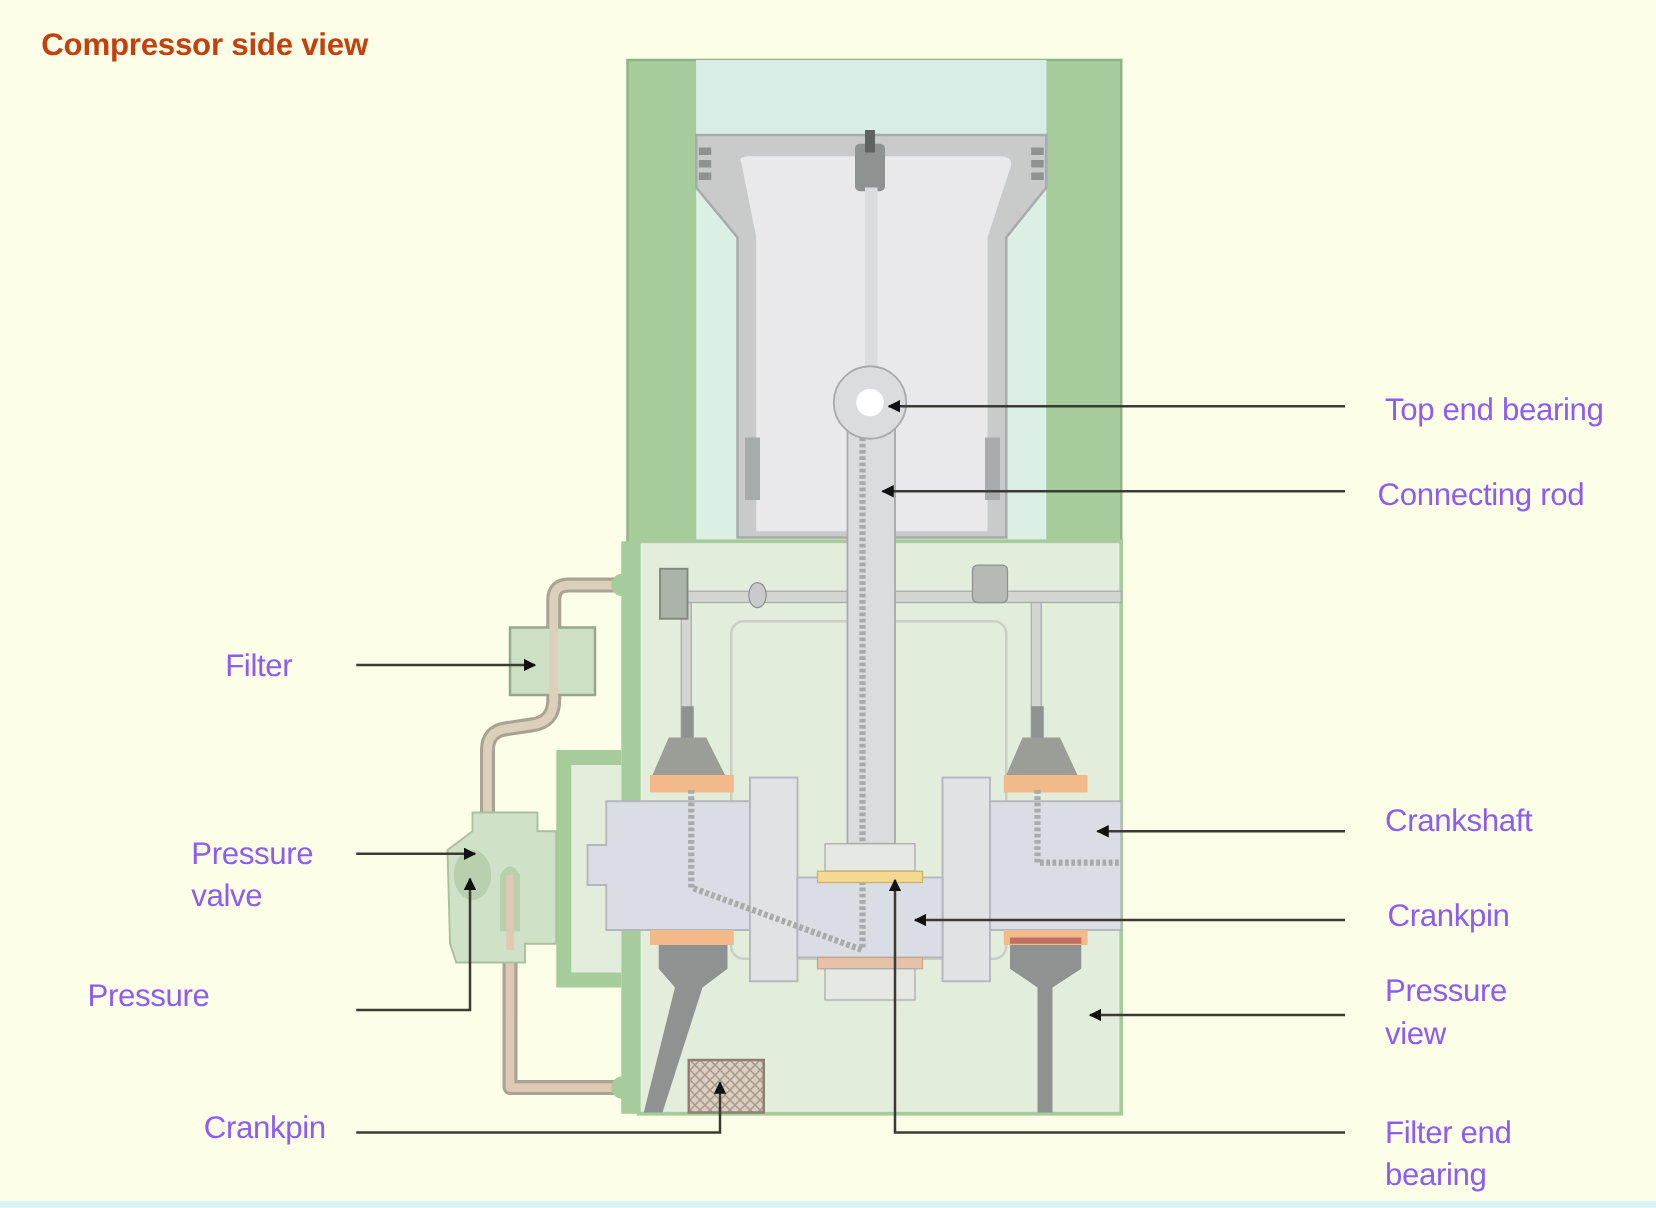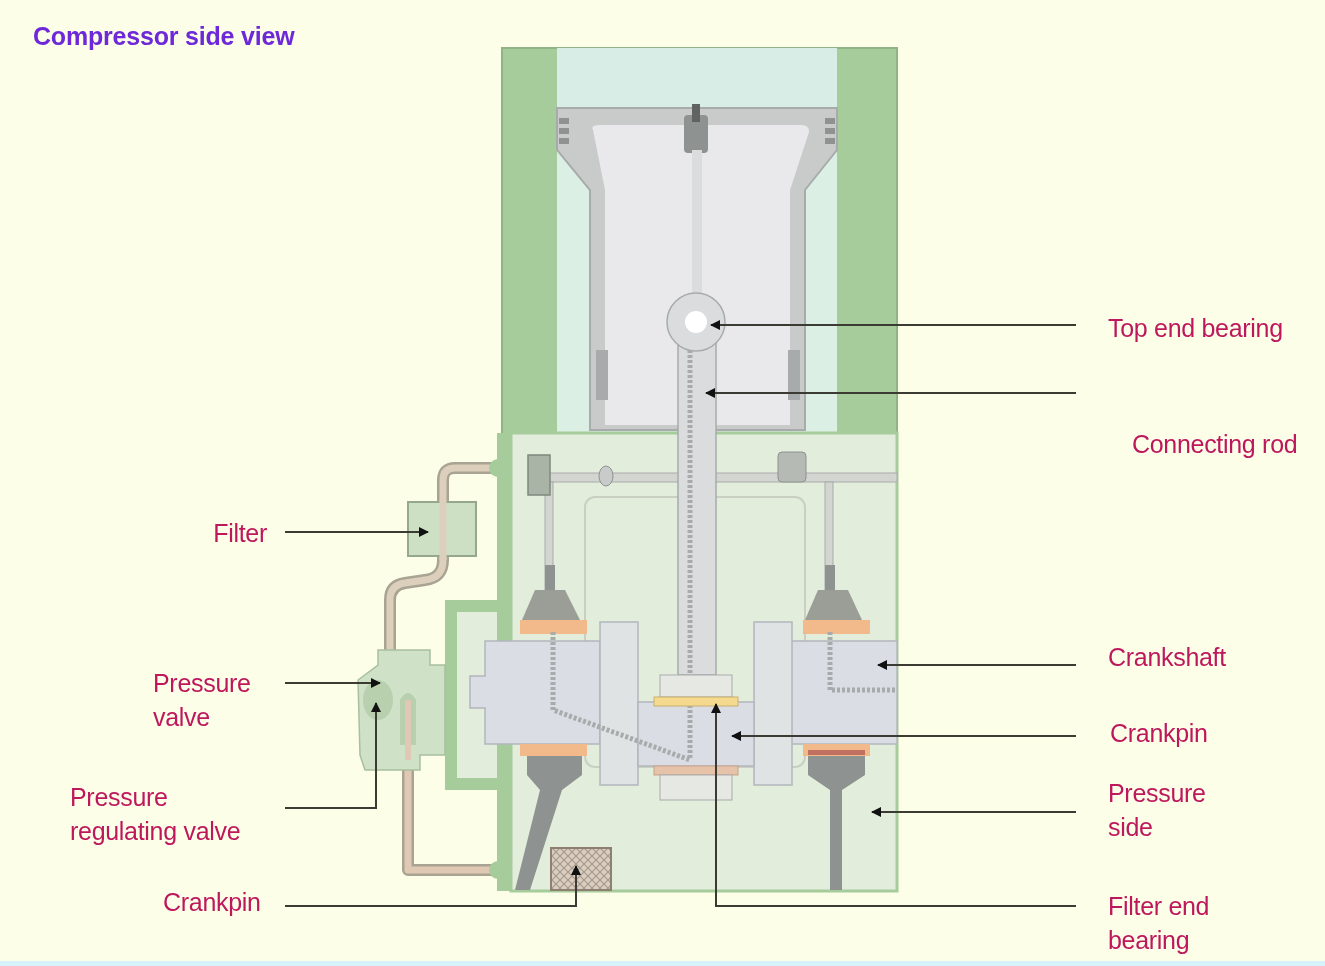--- a/index.html
+++ b/index.html
@@ -4,26 +4,26 @@
 <style>
   html, body { margin: 0; padding: 0; }
   body {
     width: 1325px; height: 966px; overflow: hidden;
     background: #fdfee8;
     font-family: "Liberation Sans", sans-serif;
     position: relative;
   }
   .title {
     position: absolute; left: 33px; top: 22px;
-    font-size: 25px; font-weight: bold; color: #6d28d9;
+    font-size: 25px; font-weight: bold; color: #c2410c;
     letter-spacing: -0.2px;
   }
   svg.diagram { position: absolute; left: 0; top: 0; }
   .lbl {
-    position: absolute; font-size: 25px; color: #be185d; line-height: 34px;
+    position: absolute; font-size: 25px; color: #8b5cf6; line-height: 34px;
     letter-spacing: -0.3px;
   }
   .lbl.right-align { text-align: right; }
   .bottom-bar {
     position: absolute; left: 0; bottom: 0; width: 1325px; height: 5px;
     background: #d6f2fb;
   }
 </style>
 </head>
 <body>
@@ -167,49 +167,48 @@
 
     <line x1="1076" y1="325" x2="711" y2="325" marker-end="url(#arrowR)"></line>
     <line x1="1076" y1="393" x2="706" y2="393" marker-end="url(#arrowR)"></line>
     <line x1="1076" y1="665" x2="878" y2="665" marker-end="url(#arrowR)"></line>
     <line x1="1076" y1="736" x2="732" y2="736" marker-end="url(#arrowR)"></line>
     <line x1="1076" y1="812" x2="872" y2="812" marker-end="url(#arrowR)"></line>
     <polyline points="1076,906 716,906 716,704" marker-end="url(#arrowR)"></polyline>
   </g>
 </svg>
 
-<div class="lbl right-align" style="left:167px; top:516px; width:100px;">
+<div class="lbl right-align" style="left:157px; top:516px; width:100px;text-align:center;">
   <span>Filter</span>
 </div>
 <div class="lbl" style="left:153px; top:666px;">
   <div>Pressure</div>
   <div>valve</div>
 </div>
 <div class="lbl" style="left:70px; top:780px;">
   <div>Pressure</div>
-  <div>regulating valve</div>
 </div>
 <div class="lbl" style="left:163px; top:885px;">
   <span>Crankpin</span>
 </div>
 
 <div class="lbl" style="left:1108px; top:311px;">
   <span>Top end bearing</span>
 </div>
-<div class="lbl" style="left:1132px; top:379px;margin-top:48px;">
+<div class="lbl" style="left:1102px; top:379px;">
   <span>Connecting rod</span>
 </div>
 <div class="lbl" style="left:1108px; top:640px;">
   <span>Crankshaft</span>
 </div>
 <div class="lbl" style="left:1110px; top:716px;">
   <span>Crankpin</span>
 </div>
 <div class="lbl" style="left:1108px; top:776px;">
   <div>Pressure</div>
-  <div>side</div>
+  <div>view</div>
 </div>
 <div class="lbl" style="left:1108px; top:889px;">
   <div>Filter end</div>
   <div>bearing</div>
 </div>
 
 <div class="bottom-bar"></div>
 
 </body></html>

